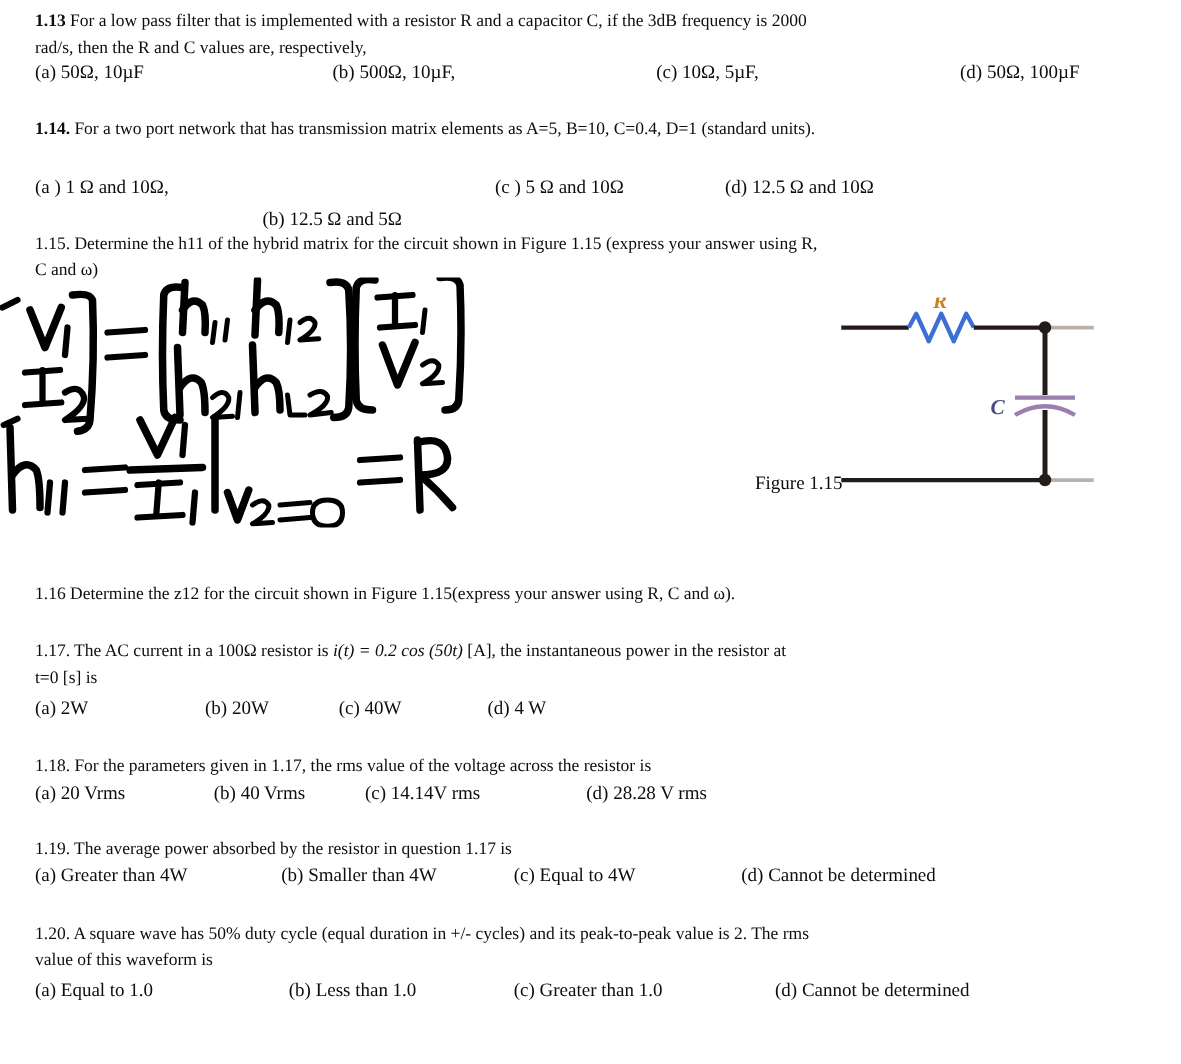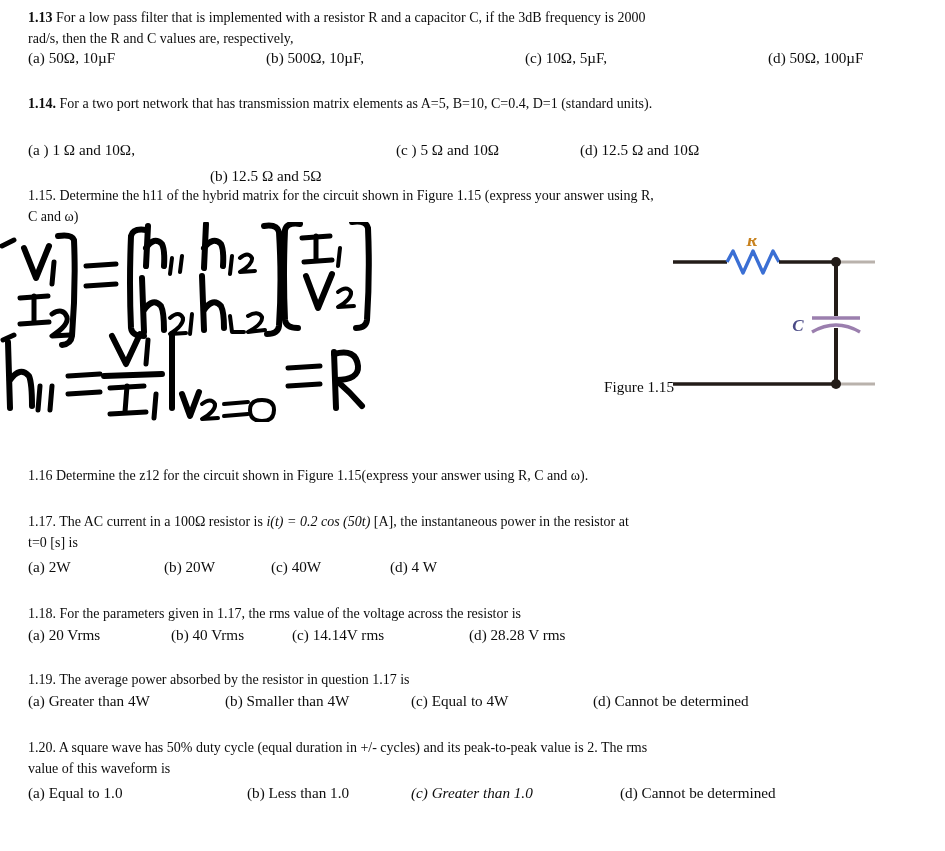--- a/index.html
+++ b/index.html
@@ -352,25 +352,25 @@
       <span>A square wave has 50% duty cycle (equal duration in +/- cycles) and its peak-to-peak value is 2. The rms</span>
     </div>
     <div>value of this waveform is</div>
   </div>
   <div class="opts" style="top:784px;">
     <div class="optrow">
       <span class="opt" style="left:0px;">
         <span>(a)</span>
         <span>Equal to 1.0</span>
       </span>
-      <span class="opt" style="left:219px;">
+      <span class="opt" style="left:203px;">
         <span>(b)</span>
         <span>Less than 1.0</span>
       </span>
-      <span class="opt" style="left:383px;font-style:italic;">
+      <span class="opt" style="left:383px;">
         <span>(c)</span>
         <span>Greater than 1.0</span>
       </span>
       <span class="opt" style="left:592px;">
         <span>(d)</span>
         <span>Cannot be determined</span>
       </span>
     </div>
   </div>
 

